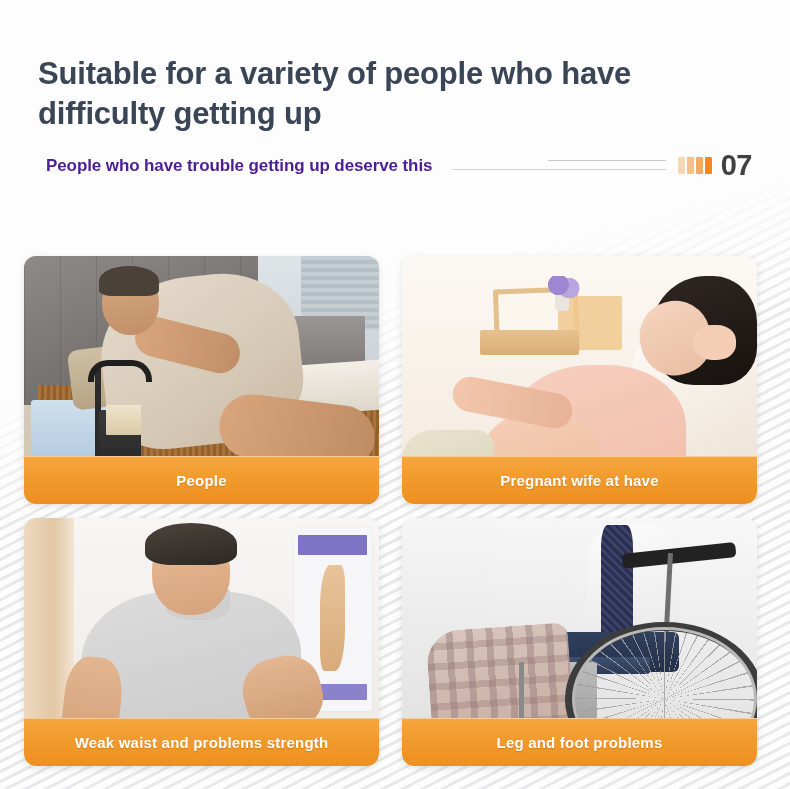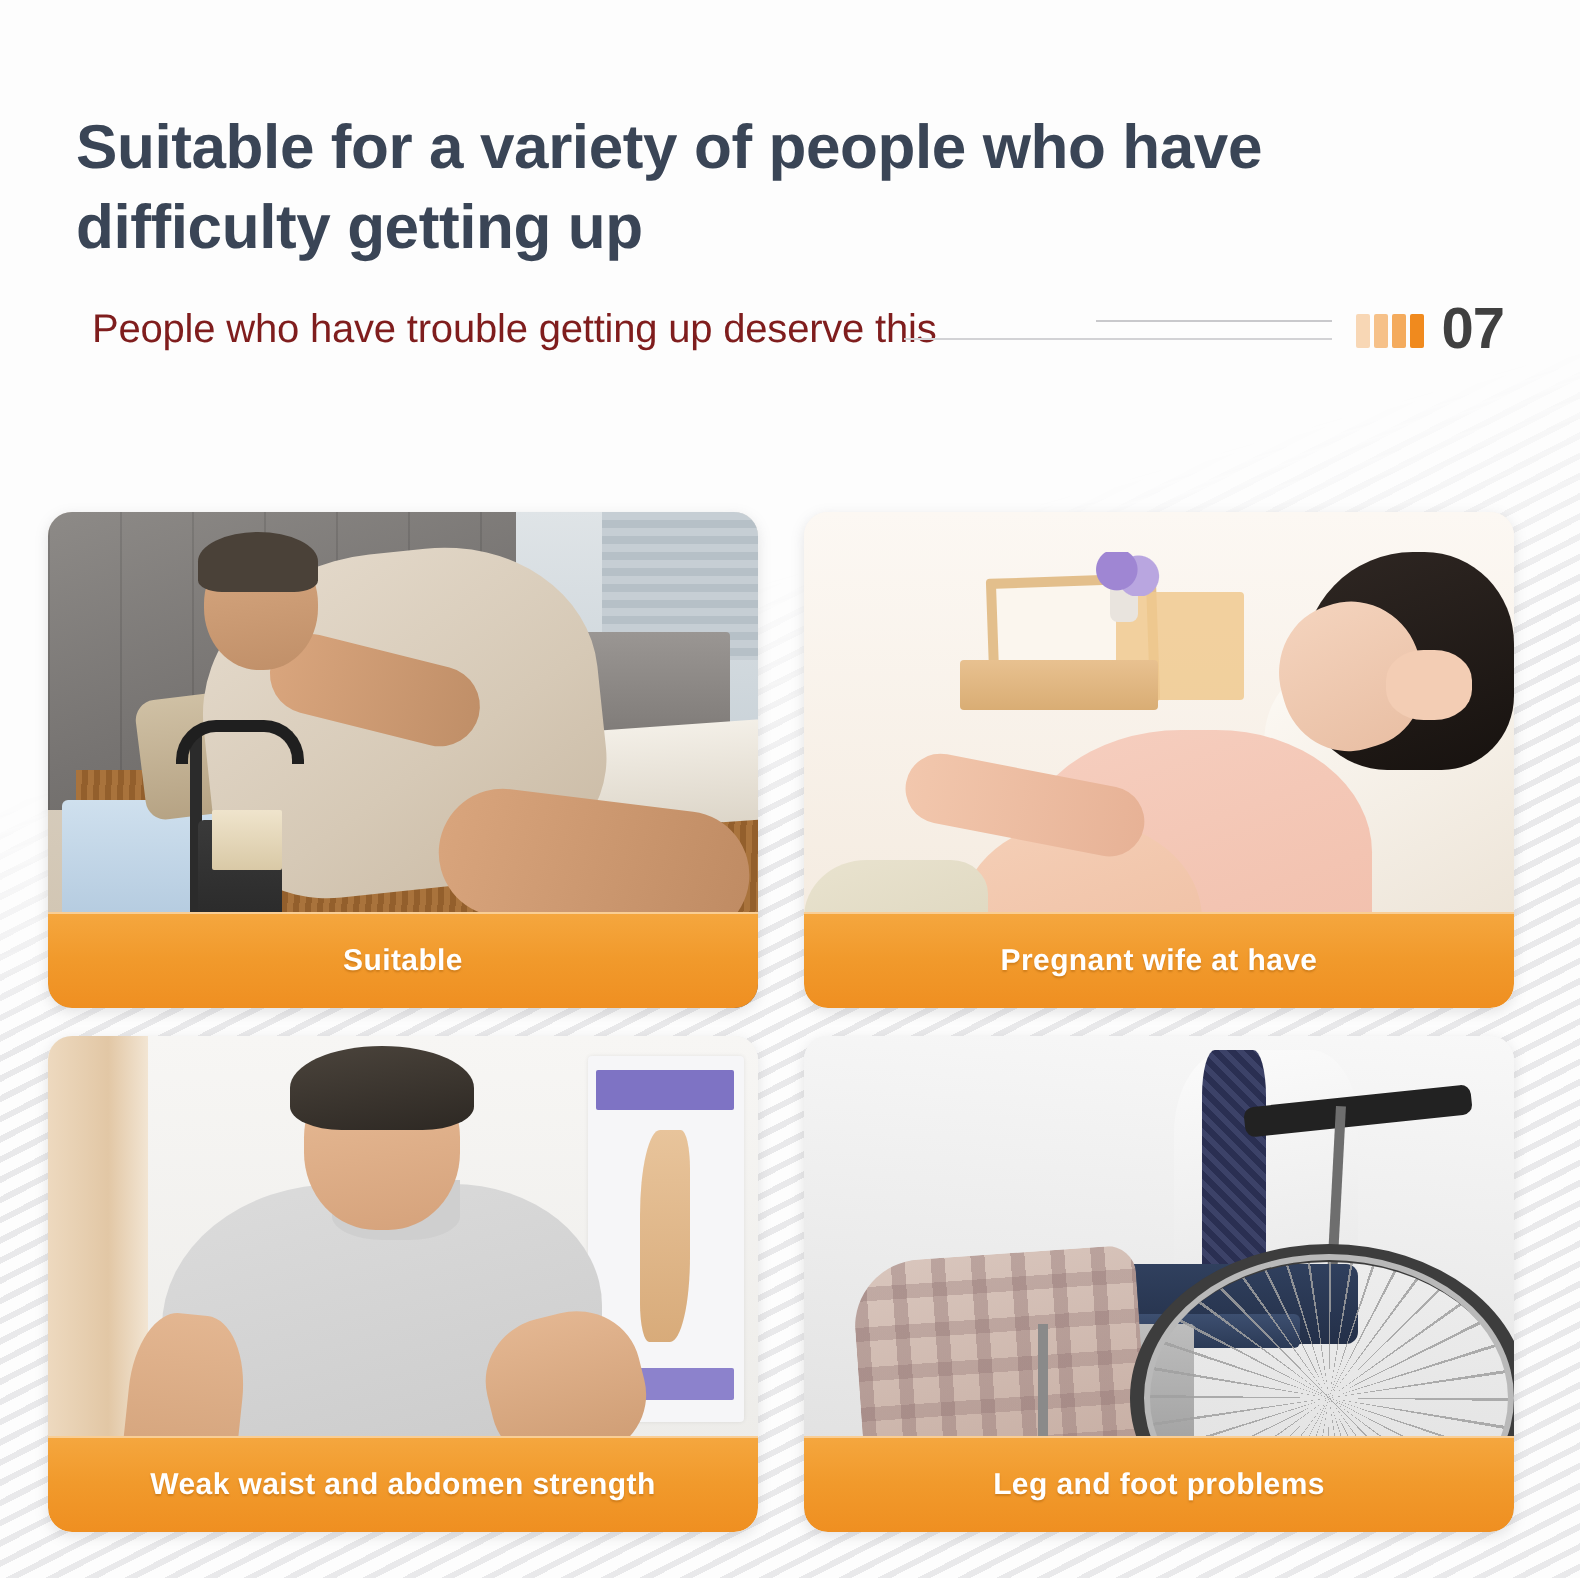--- a/index.html
+++ b/index.html
@@ -42,23 +42,23 @@
     line-height:1.28;
     letter-spacing:-0.2px;
     white-space:pre-line;
   }
   .subrow {
     display:flex; align-items:center;
     margin-top:18px;
     width:714px;
   }
   .subtitle {
-    color:#7f1d1d;
-    font-size:20px;
-    font-weight:normal;
+    color:#4c1d95;
+    font-size:17px;
+    font-weight:bold;
     letter-spacing:-0.1px;
     white-space:nowrap;
     padding-left:8px;
   }
   .rule-wrap { position:relative; flex:1; height:20px; margin:0 6px 0 14px; }
   .rule-a {
     position:absolute; right:6px; top:4px; width:118px; height:1px;
     background:#c9c9cc;
   }
   .rule-b {
@@ -436,21 +436,21 @@
       <span class="leg"></span>
       <span class="arm"></span>
       <span class="head"></span>
       <span class="hair"></span>
       <span class="post"></span>
       <span class="handle-bar"></span>
       <span class="handle-top"></span>
       <span class="pouch"></span>
       <span class="books"></span>
     </div>
-    <div class="label">Suitable</div>
+    <div class="label">People</div>
   </div>
 
   <div class="card">
     <div class="photo p2">
       <span class="wall2"></span>
       <span class="frame"></span>
       <span class="frame2"></span>
       <span class="table"></span>
       <span class="vase"></span>
       <span class="flower"></span>
@@ -476,21 +476,21 @@
         <span class="bar2"></span>
       </span>
       <span class="desk"></span>
       <span class="shirt"></span>
       <span class="collar"></span>
       <span class="arm3a"></span>
       <span class="arm3b"></span>
       <span class="head3"></span>
       <span class="hair3"></span>
     </div>
-    <div class="label">Weak waist and abdomen strength</div>
+    <div class="label">Weak waist and problems strength</div>
   </div>
 
   <div class="card">
     <div class="photo p4">
       <span class="bg4"></span>
       <span class="person"></span>
       <span class="vest"></span>
       <span class="armrest"></span>
       <span class="backpost"></span>
       <span class="lap"></span>

